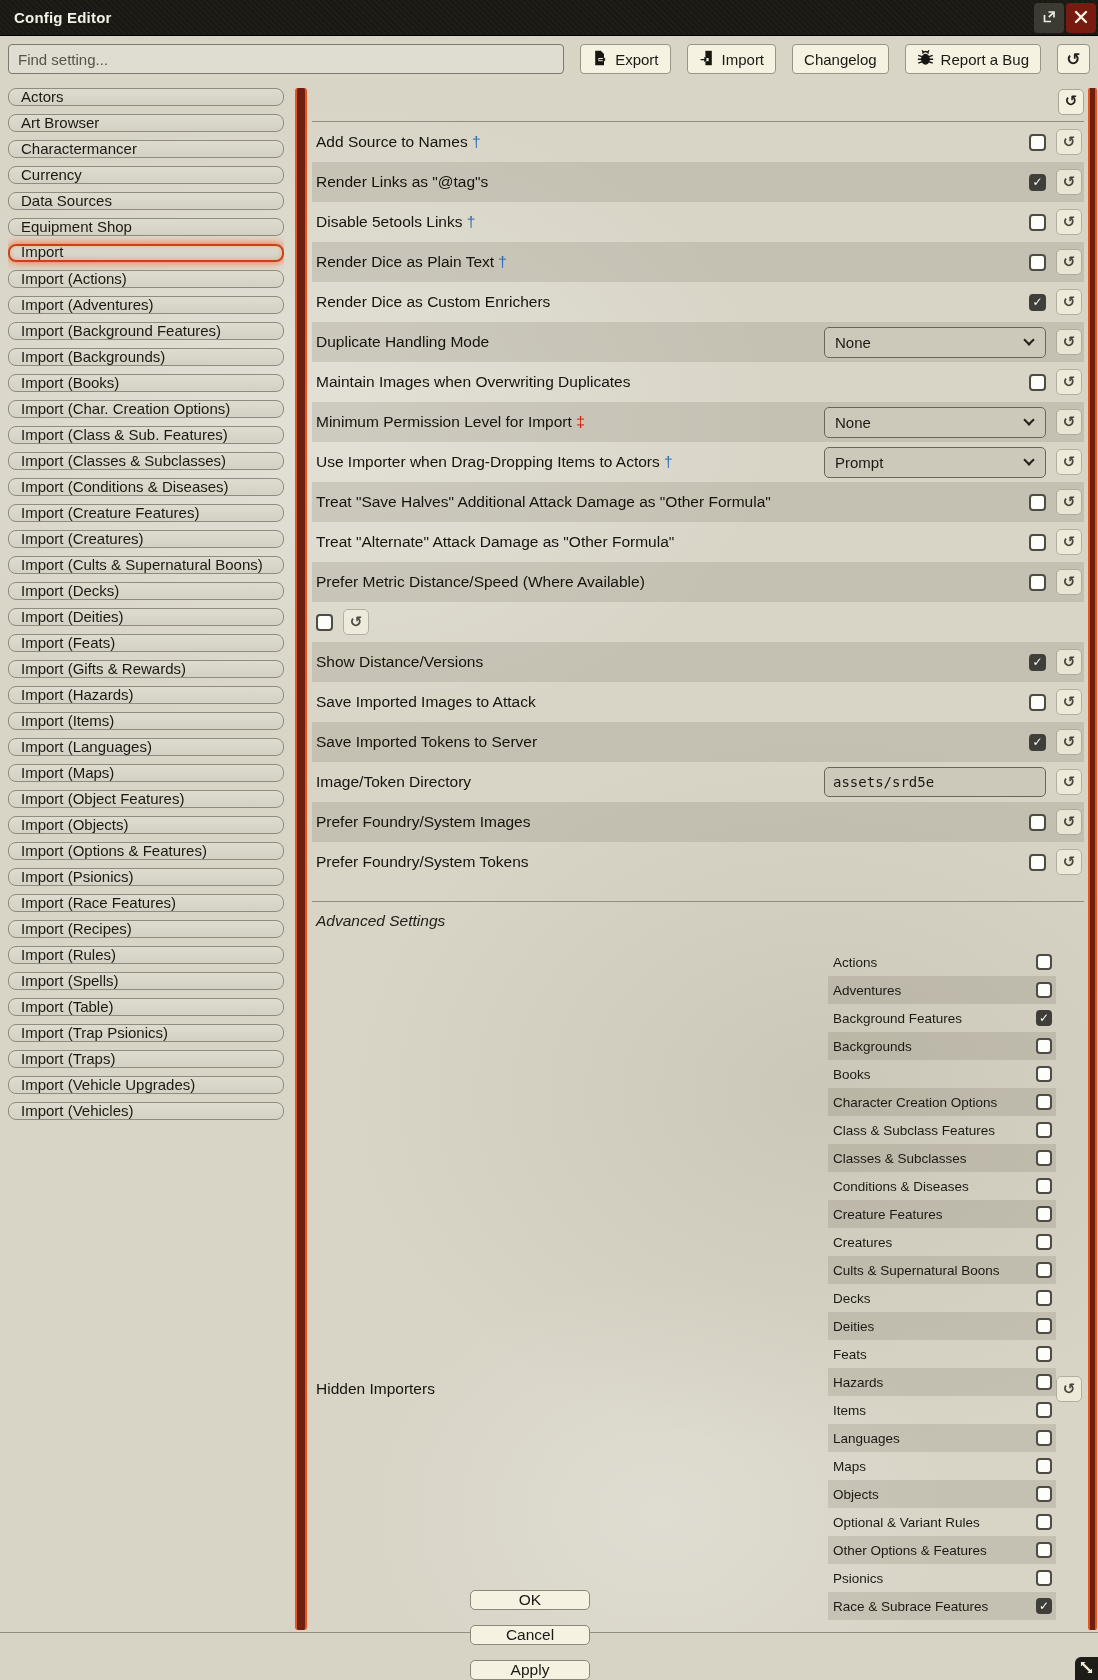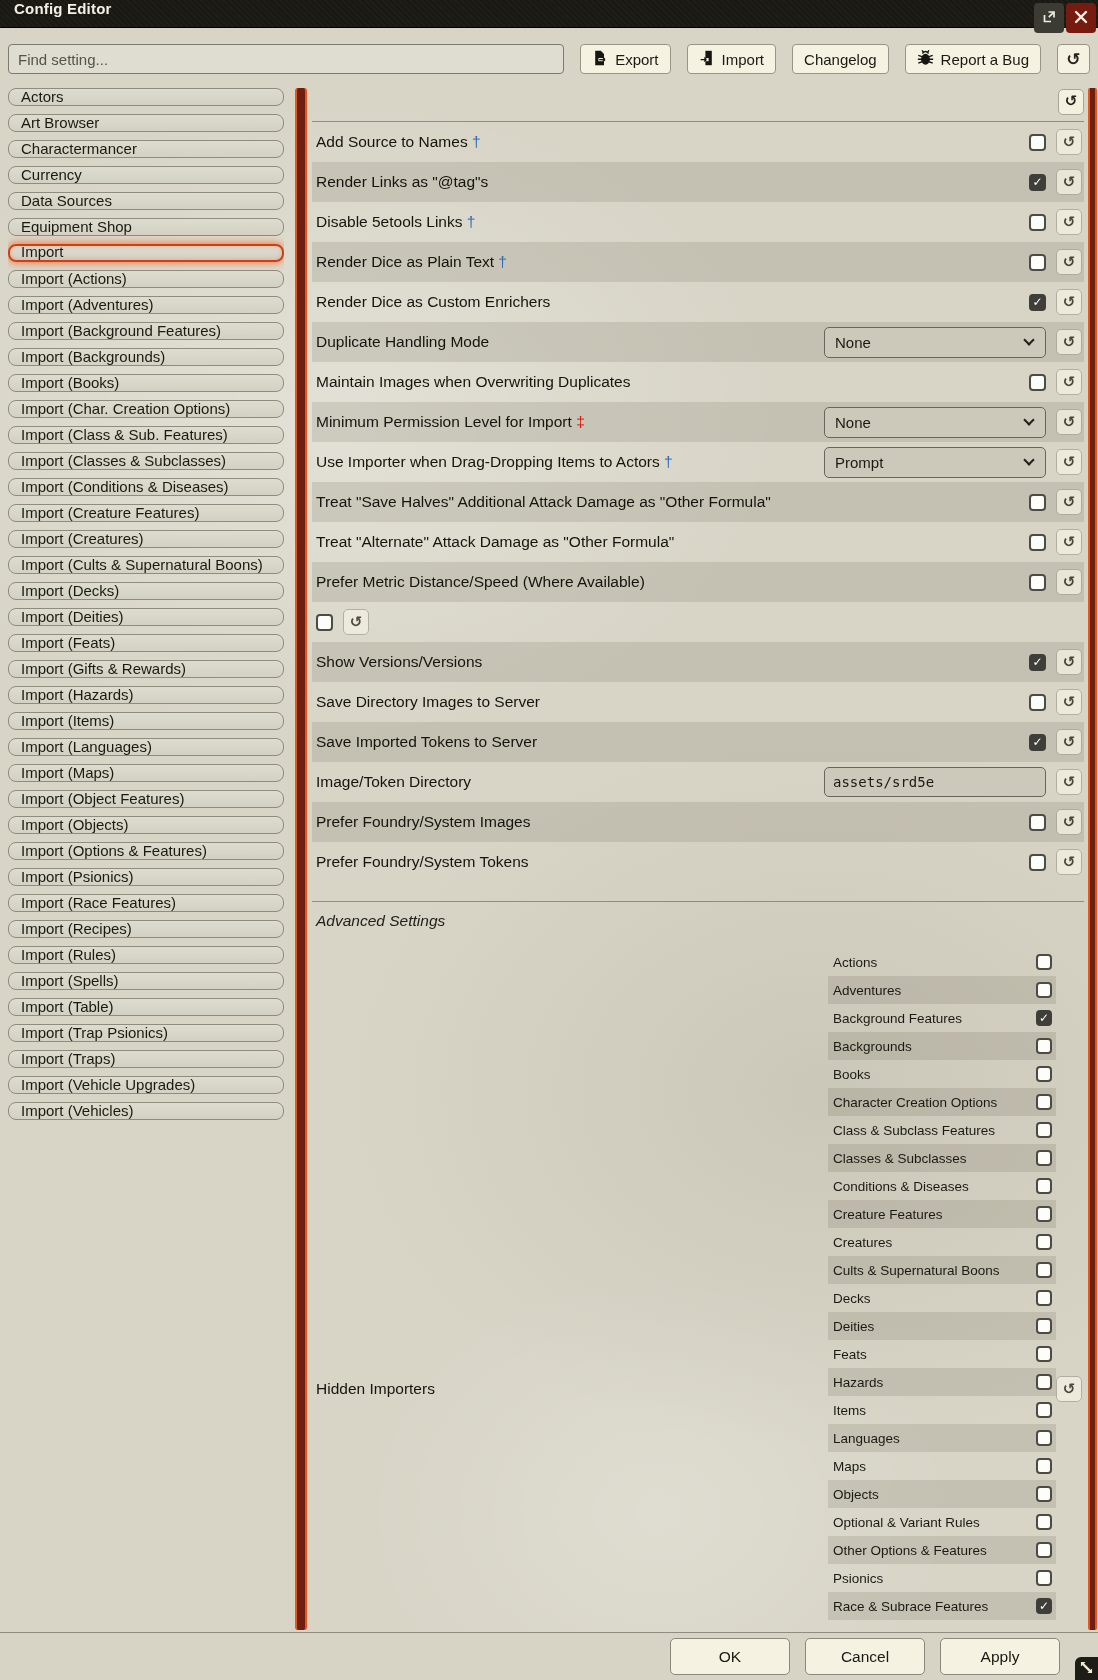--- a/index.html
+++ b/index.html
@@ -8,23 +8,23 @@
     position:relative; width:1098px; height:1680px; overflow:hidden;
     font-family:"Liberation Sans",sans-serif; color:#17160f;
     background:
       radial-gradient(ellipse 700px 500px at 30% 25%, rgba(255,255,255,.28), rgba(255,255,255,0) 65%),
       radial-gradient(ellipse 800px 600px at 75% 65%, rgba(110,100,80,.12), rgba(110,100,80,0) 60%),
       radial-gradient(ellipse 500px 400px at 60% 90%, rgba(255,255,255,.18), rgba(255,255,255,0) 60%),
       #d8d5c7;
   }
   
   .titlebar {
-    position:absolute; top:0; left:0; right:0; height:28px;
+    position:absolute; top:0; left:0; right:0; height:36px;
     background:repeating-linear-gradient(45deg, rgba(255,255,255,.025) 0 2px, rgba(0,0,0,0) 2px 4px), #191813;
-    display:flex; padding:0 8px 0 14px;
+    display:flex; align-items:center; padding:0 8px 0 14px;
     border-bottom:1px solid #000;
     text-decoration:underline;
   }
   .titlebar-title { color:#f3f1e6; font-size:15px; font-weight:700; letter-spacing:.2px; }
   .tb-win-btn {
     position:absolute; top:3px; width:30px; height:30px; border:none; cursor:pointer;
     border-radius:4px; display:flex; align-items:center; justify-content:center;
   }
   .btn-popout { right:34px; background:#3b3a33; }
   .btn-close  { right:2px;  background:#771a10; }
@@ -116,21 +116,21 @@
   .hi-label { position:absolute; left:4px; top:432px; font-size:15.5px; color:#15140d; }
   .hi-reset { position:absolute; right:2px; top:428px; }
   .imp-list { position:absolute; left:516px; top:0; width:228px; }
   .irow { height:28px; display:flex; align-items:center; padding:0 4px 0 5px; font-size:13.5px; color:#1b1a13; }
   .irow.striped { background:rgba(100,95,78,.17); }
   .irow .cb { margin-left:auto; width:16px; height:16px; flex:0 0 16px; margin-right:0; }
   
   .footer {
     position:absolute; left:0; right:0; bottom:0; height:48px; z-index:5;
     background:#d7d4c6; border-top:1px solid #8f8d80;
-    display:flex; align-items:center; justify-content:flex-end; gap:15px; padding-right:38px;
+    display:flex; align-items:center; justify-content:flex-end; gap:15px; padding-right:38px;flex-direction:column;
   }
   .footer-btn {
     width:120px; height:37px; cursor:pointer;
     background:#f5f2e2; border:1px solid #8a887a; border-radius:5px;
     font-family:"Liberation Sans",sans-serif; font-size:15.5px; color:#1a1913;
   }
   .resize-handle {
     position:absolute; right:0; bottom:0; width:23px; height:23px; z-index:6; cursor:nwse-resize;
     background:#1d1c16; border-top-left-radius:6px;
     display:flex; align-items:center; justify-content:center;
@@ -426,28 +426,28 @@
             <span class="undo-glyph">↺</span>
           </button>
         </div>
         <div class="srow">
           <span class="cb"></span>
           <button class="reset-btn dim">
             <span class="undo-glyph">↺</span>
           </button>
         </div>
         <div class="srow striped">
-          <span class="slabel">Show Versions/Versions</span>
+          <span class="slabel">Show Distance/Versions</span>
           <span class="cb checked"></span>
           <button class="reset-btn dim">
             <span class="undo-glyph">↺</span>
           </button>
         </div>
         <div class="srow">
-          <span class="slabel">Save Directory Images to Server</span>
+          <span class="slabel">Save Imported Images to Attack</span>
           <span class="cb"></span>
           <button class="reset-btn dim">
             <span class="undo-glyph">↺</span>
           </button>
         </div>
         <div class="srow striped">
           <span class="slabel">Save Imported Tokens to Server</span>
           <span class="cb checked"></span>
           <button class="reset-btn dim">
             <span class="undo-glyph">↺</span>

